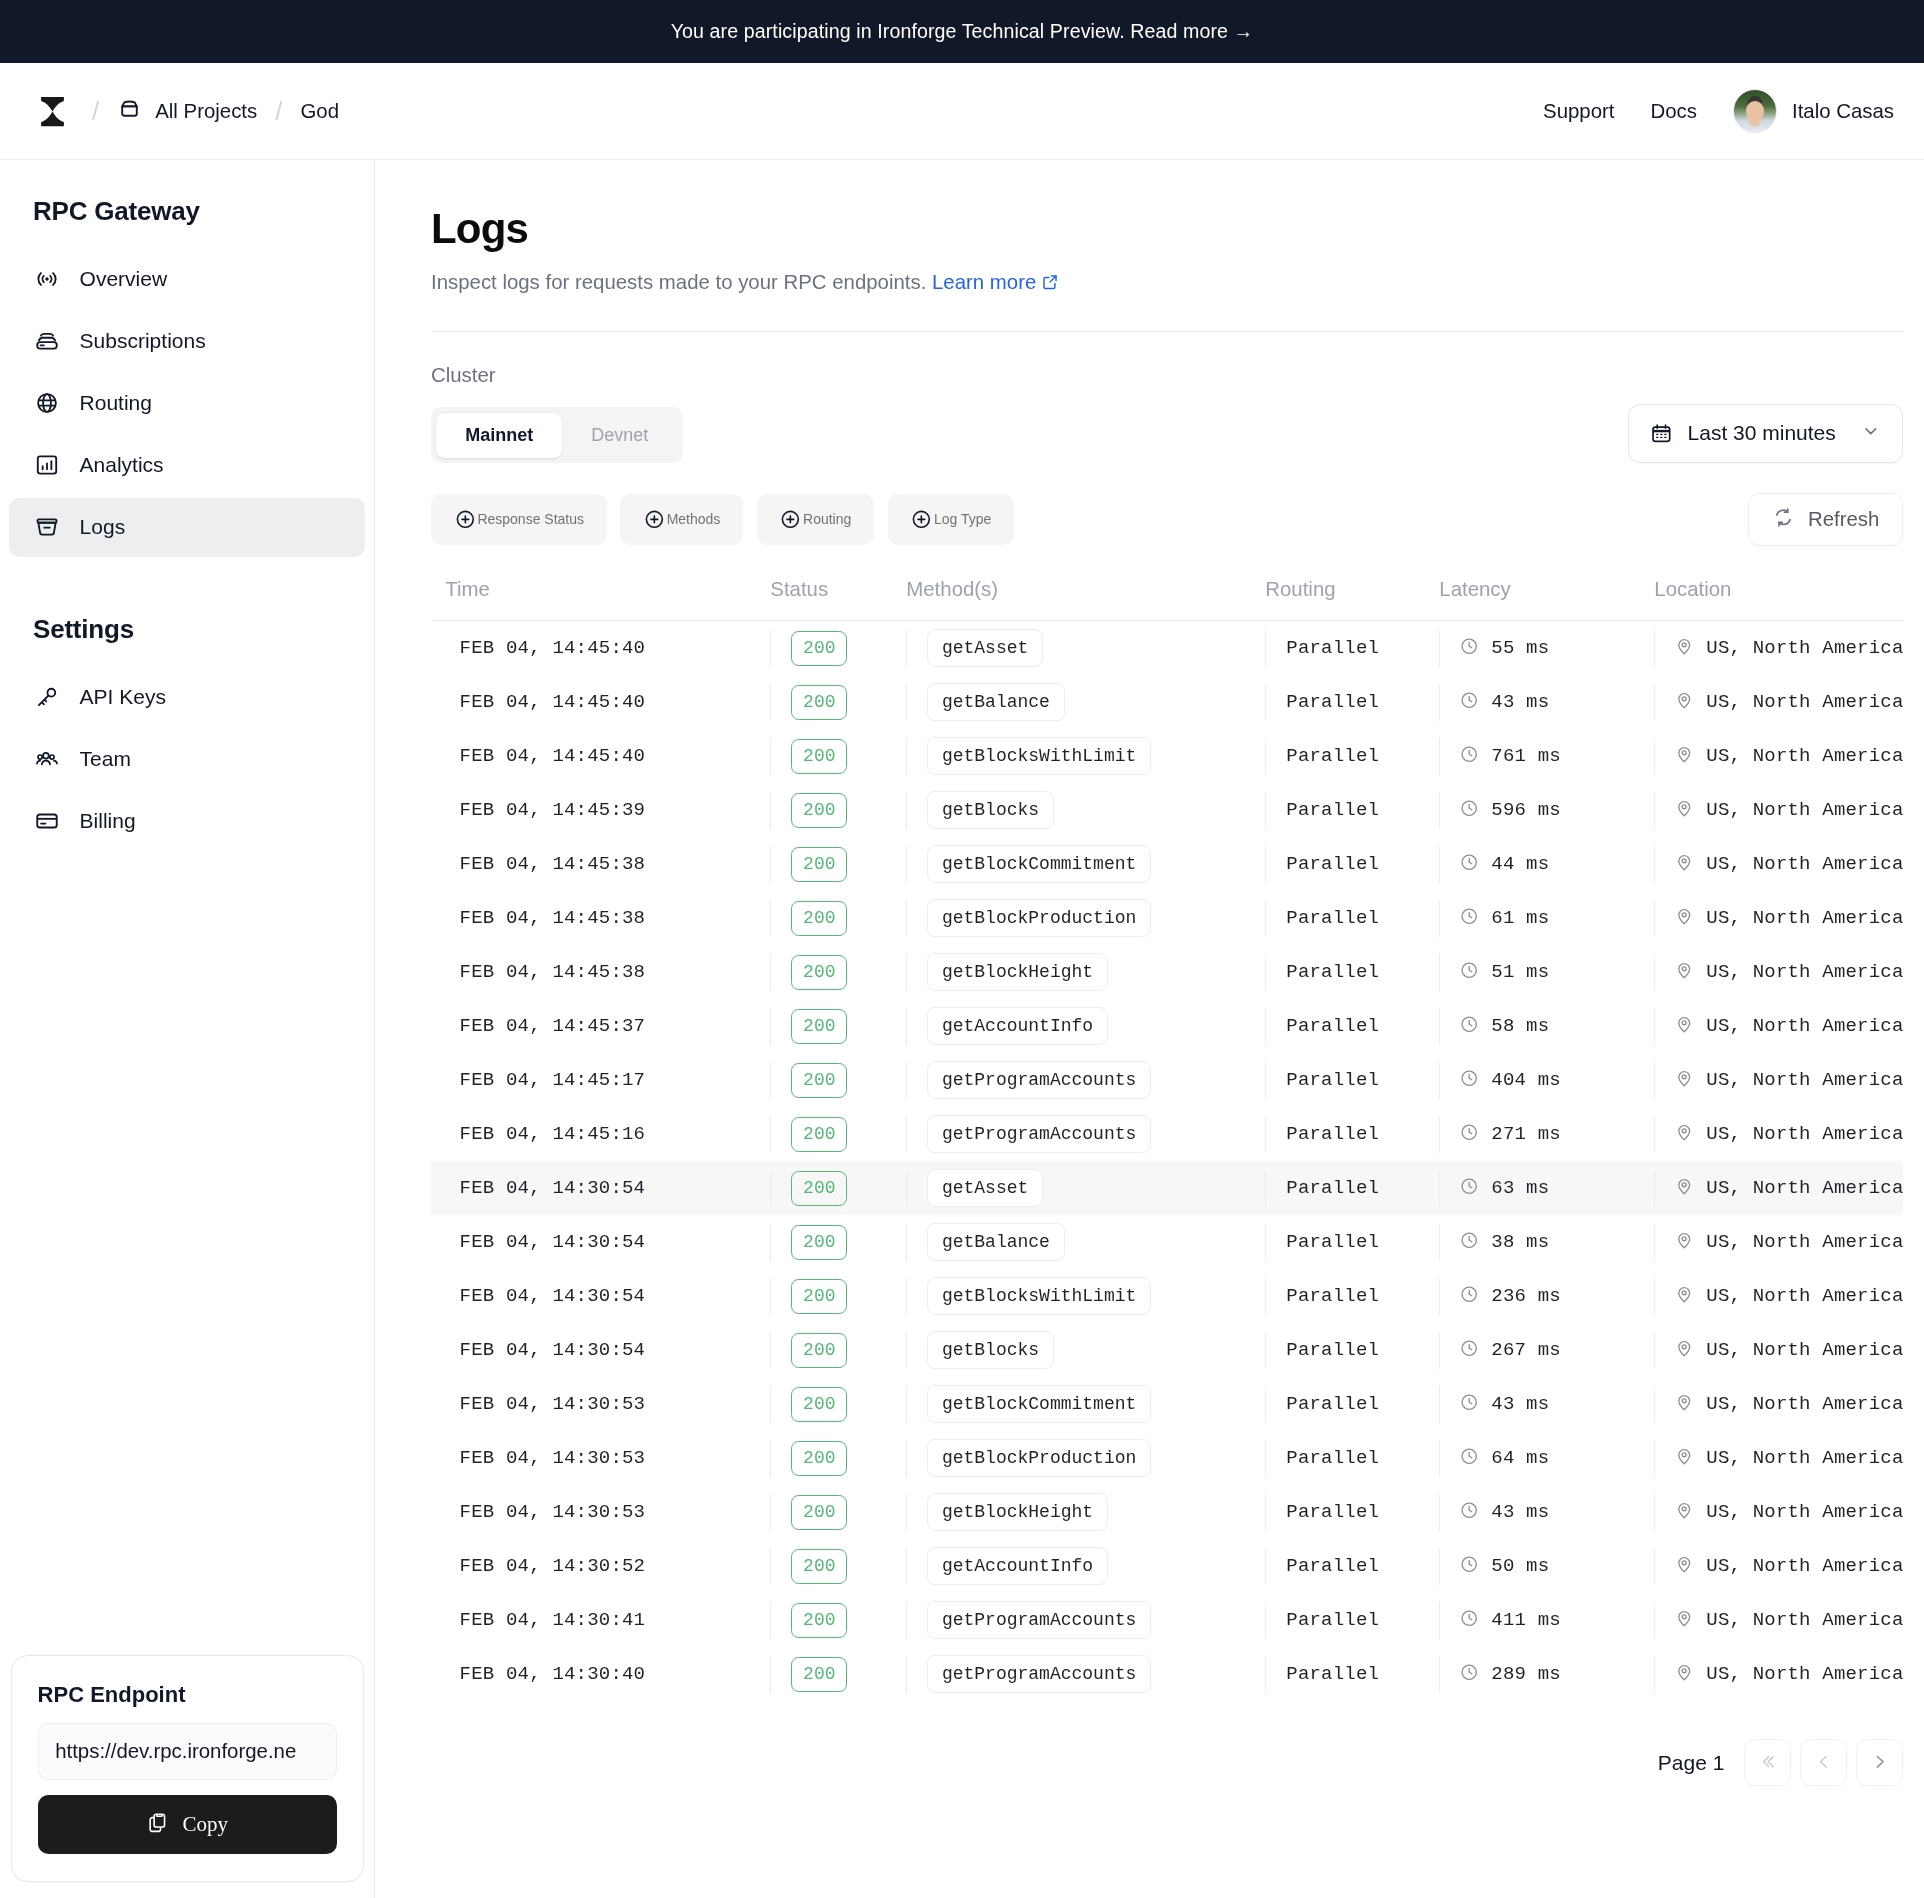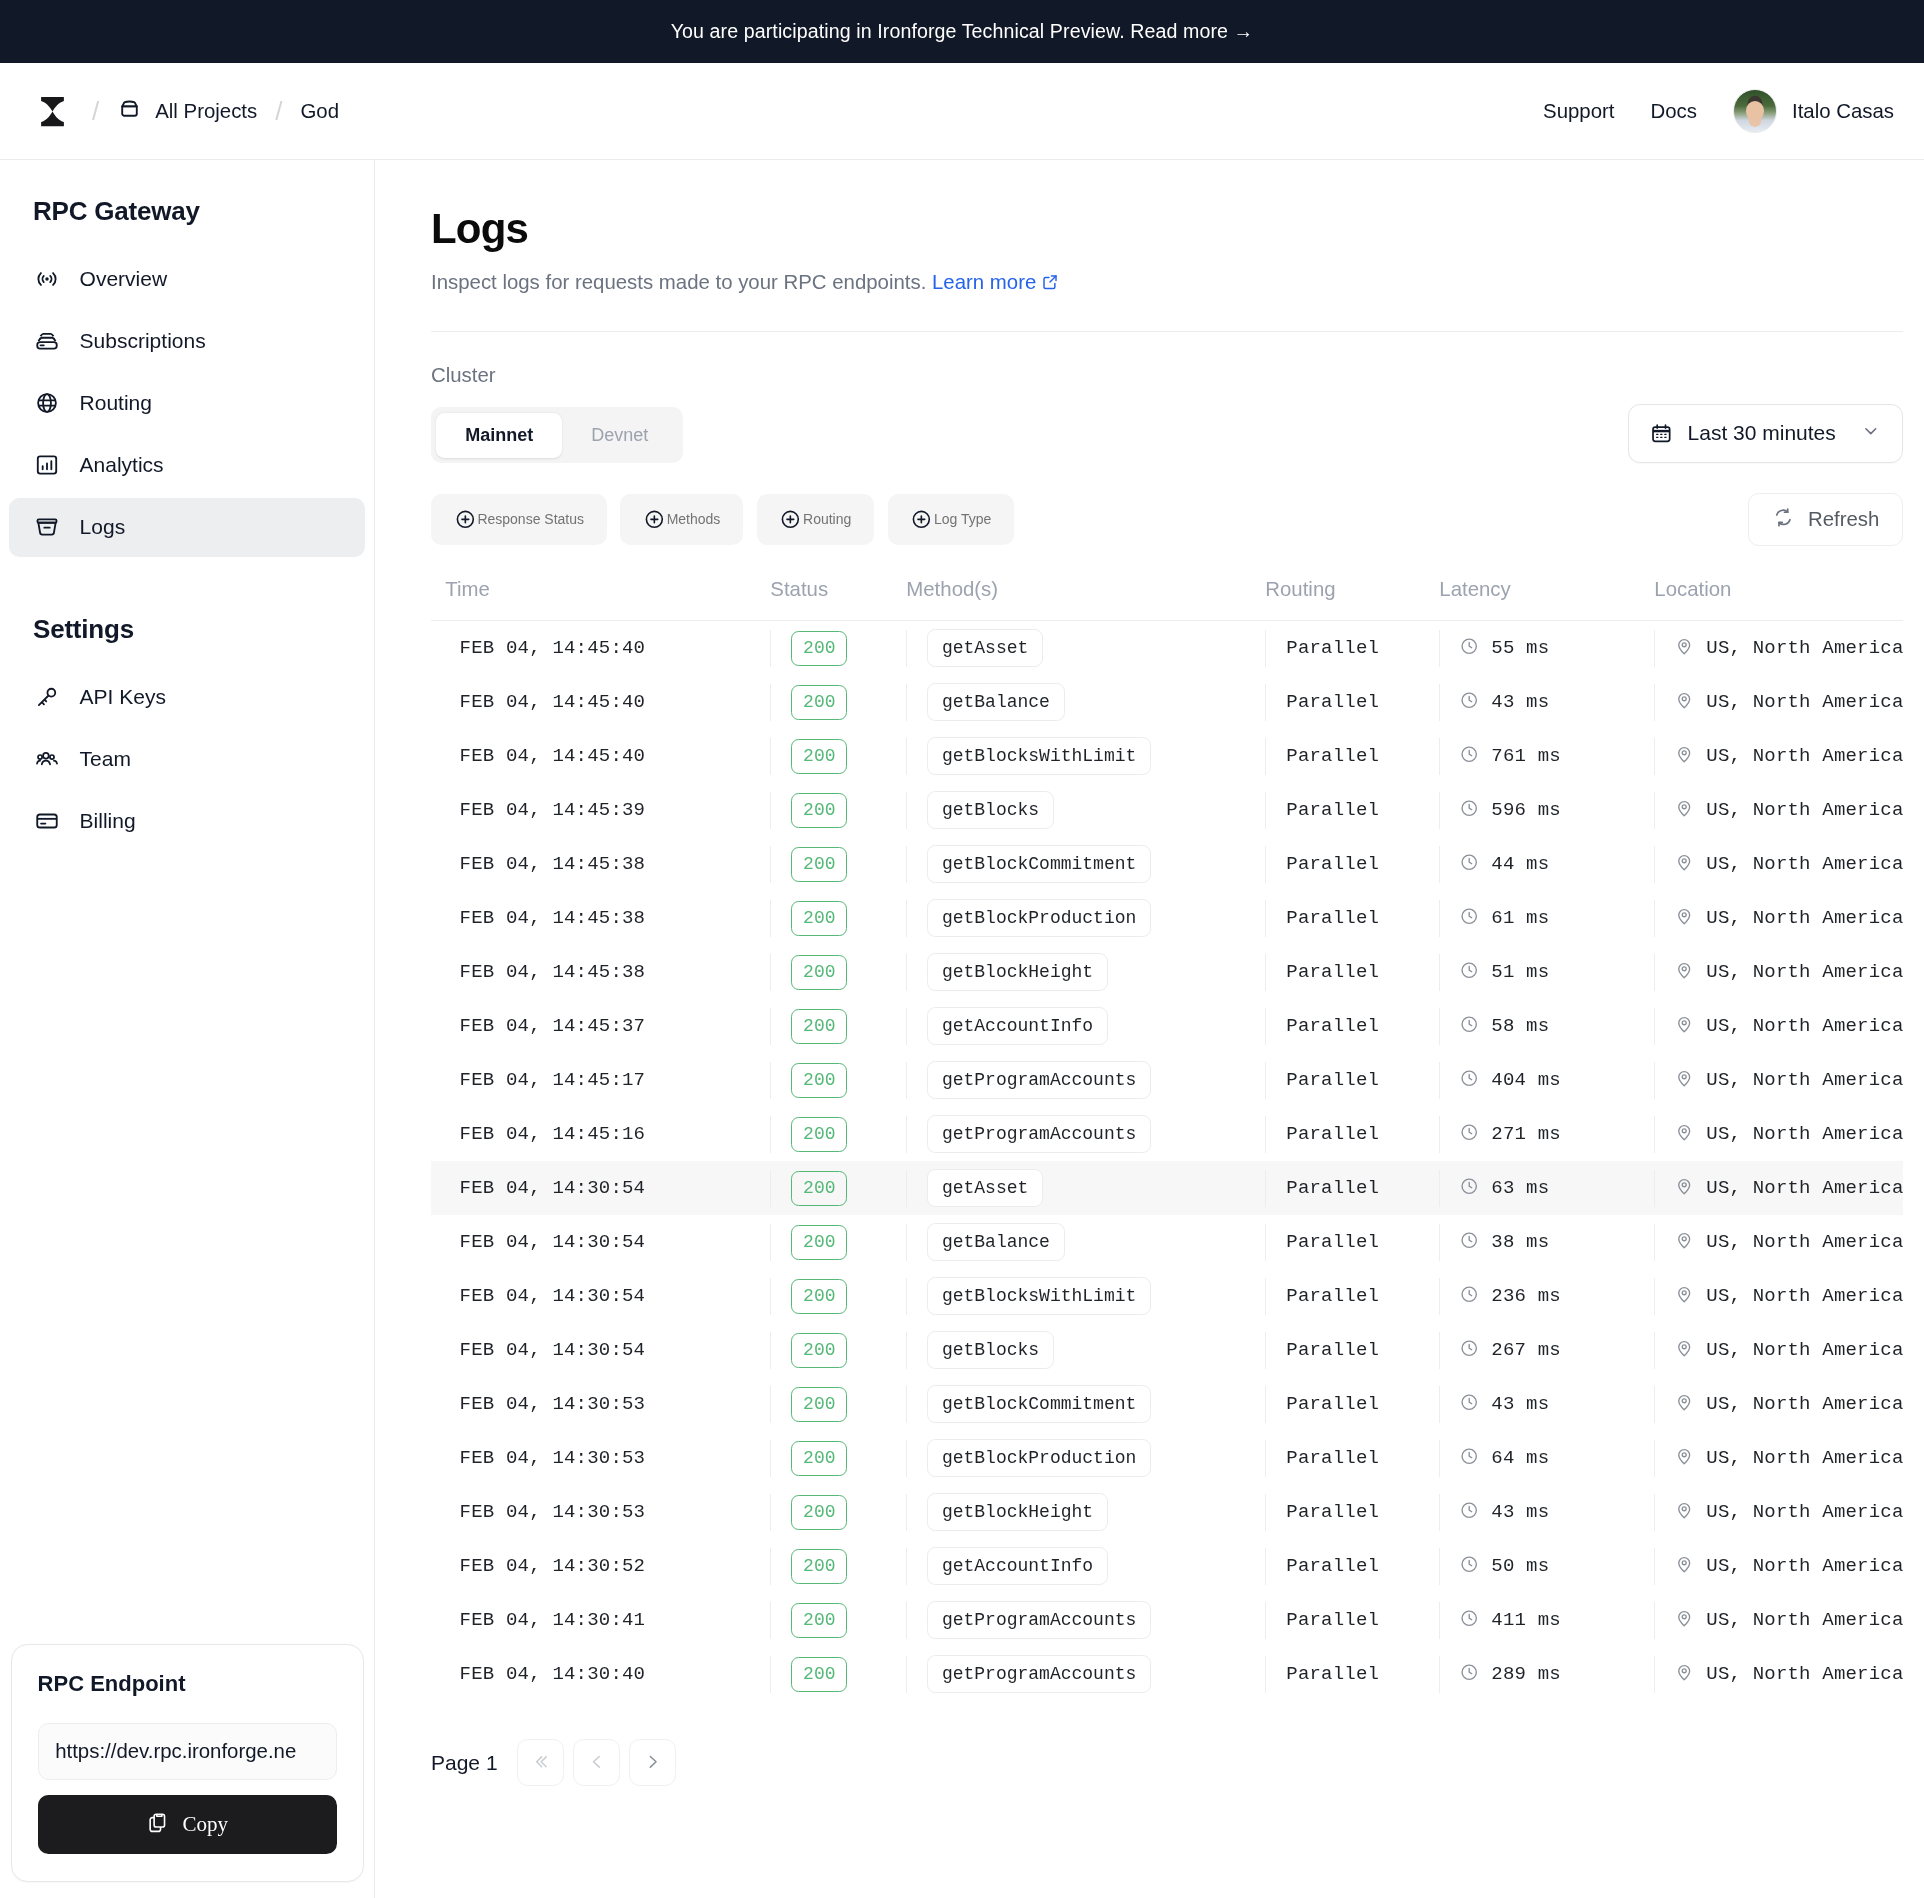--- a/index.html
+++ b/index.html
@@ -64,21 +64,21 @@
   .side-item.active { background: #eceef0; }
   .side-item .ico { width: 27px; height: 27px; display:flex; align-items:center; justify-content:center; flex:0 0 27px;}
   .side-item .ico svg { width: 26px; height: 26px; display:block; }
 
   
   .endpoint-card {
     position: absolute; left: 10.6px; bottom: 16.6px; width: 353px;
     border: 0.8px solid #e8e8e8; border-radius: 16.6px; background: #fff;
     padding: 26px 26px 27px 26px; box-shadow: 0 0.8px 1.5px rgba(0,0,0,.03);
   }
-  .endpoint-card h3 { font-size: 22px; font-weight: 700; color: #111827; margin-bottom: 26px; }
+  .endpoint-card h3 { font-size: 22px; font-weight: 700; color: #111827; margin-bottom: 15px; }
   .endpoint-input {
     width: 100%; height: 57px; border: 0.8px solid #ededed; border-radius: 10.6px;
     background: #fbfbfb; font-size: 20.4px; color: #111827; padding: 0 16.6px;
     font-family: "Liberation Sans", sans-serif;
   }
   .copy-btn {
     margin-top: 15px; width: 100%; height: 59px; border-radius: 10.6px;
     background: #1c1c1e; color: #fff; border: none; cursor: pointer;
     display: flex; align-items: center; justify-content: center; gap: 13.6px;
     font-size: 21px; font-family: Liberation Serif, serif;
@@ -158,21 +158,21 @@
     border: 0.8px solid #ececec; border-radius: 8.3px; background: #fff;
     height: 38px; padding: 0 13.6px;
     font-family: "Liberation Mono", "DejaVu Sans Mono", monospace; font-size: 18px; color:#1f2328;
   }
   .icotxt { display:flex; align-items:center; gap: 12px; }
   .icotxt svg { width: 20.4px; height: 20.4px; flex: 0 0 20.4px; }
   .pad-l { padding-left: 21px; }
   .pad-l2 { padding-left: 19.6px; }
 
   
-  .pager { width: 1472px; display:flex; align-items:center; gap:9px; margin-top: 38px; }
+  .pager { width: 1472px; display:flex; align-items:center; justify-content:flex-end; gap:9px; margin-top: 38px; }
   .pager .lbl { font-size: 21px; color:#111827; margin-right: 10.6px; }
   .pgbtn {
     width: 47px; height: 47px; border-radius: 10.6px; border: 0.8px solid #f0f0f0; background:#fff;
     display:flex; align-items:center; justify-content:center; cursor: pointer; color:#8b9098;
   }
   .pgbtn svg { width: 19.6px; height: 19.6px; }
   .pgbtn.dim { color:#c9ccd1; }
 </style>
 </head>
 <body>

